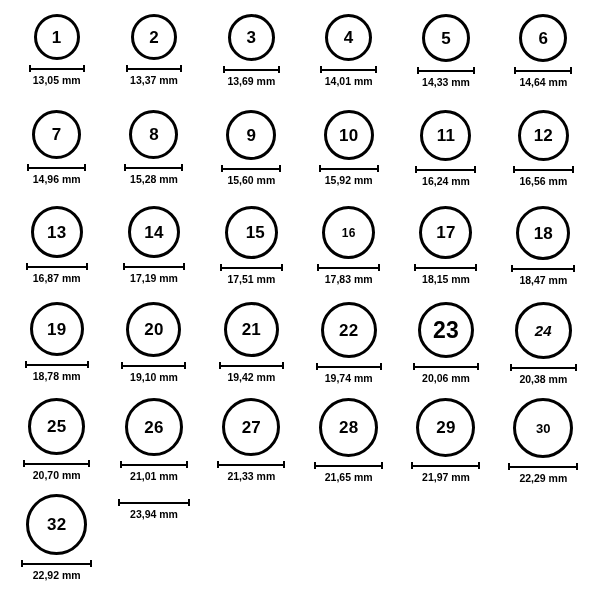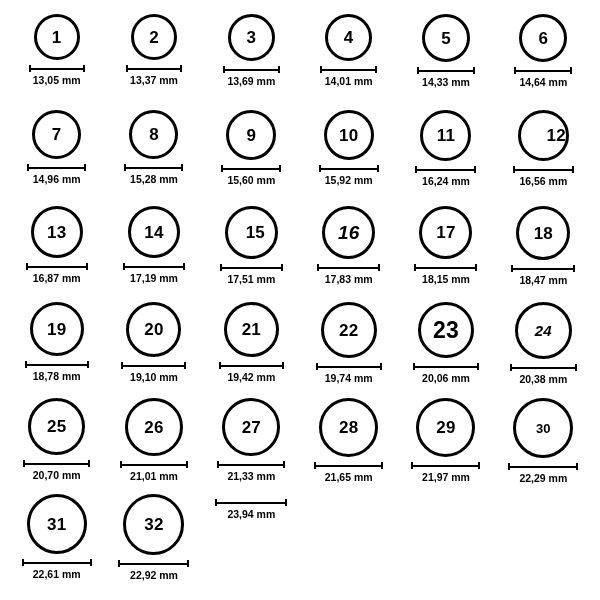--- a/index.html
+++ b/index.html
@@ -229,21 +229,21 @@
         <div class="measure">
           <div class="caliper" style="width: 61px;">
             <div class="bar"></div>
             <div class="tick left"></div>
             <div class="tick right"></div>
           </div>
           <div class="mm">16,24 mm</div>
         </div>
       </div>
       <div class="cell">
-        <div class="ring" style="width: 51px; height: 51px; justify-content: flex-end;">
+        <div class="ring" style="width: 51px; height: 51px;">
           <span class="ring-label" style="font-size: 17px;">12</span>
         </div>
         <div class="measure">
           <div class="caliper" style="width: 61px;">
             <div class="bar"></div>
             <div class="tick left"></div>
             <div class="tick right"></div>
           </div>
           <div class="mm">16,56 mm</div>
         </div>
@@ -282,21 +282,21 @@
           <div class="caliper" style="width: 63px;">
             <div class="bar"></div>
             <div class="tick left"></div>
             <div class="tick right"></div>
           </div>
           <div class="mm">17,51 mm</div>
         </div>
       </div>
       <div class="cell">
         <div class="ring" style="width: 53px; height: 53px;">
-          <span class="ring-label" style="font-size: 19px; font-style: italic;">16</span>
+          <span class="ring-label" style="font-size: 12px;">16</span>
         </div>
         <div class="measure">
           <div class="caliper" style="width: 63px;">
             <div class="bar"></div>
             <div class="tick left"></div>
             <div class="tick right"></div>
           </div>
           <div class="mm">17,83 mm</div>
         </div>
       </div>
@@ -473,33 +473,20 @@
         <div class="ring" style="width: 60px; height: 60px;">
           <span class="ring-label" style="font-size: 13px;">30</span>
         </div>
         <div class="measure">
           <div class="caliper" style="width: 70px;">
             <div class="bar"></div>
             <div class="tick left"></div>
             <div class="tick right"></div>
           </div>
           <div class="mm">22,29 mm</div>
-        </div>
-      </div>
-      <div class="cell">
-        <div class="ring" style="width: 60px; height: 60px;">
-          <span class="ring-label" style="font-size: 17px;">31</span>
-        </div>
-        <div class="measure">
-          <div class="caliper" style="width: 70px;">
-            <div class="bar"></div>
-            <div class="tick left"></div>
-            <div class="tick right"></div>
-          </div>
-          <div class="mm">22,61 mm</div>
         </div>
       </div>
       <div class="cell">
         <div class="ring" style="width: 61px; height: 61px;">
           <span class="ring-label" style="font-size: 17px;">32</span>
         </div>
         <div class="measure">
           <div class="caliper" style="width: 71px;">
             <div class="bar"></div>
             <div class="tick left"></div>

